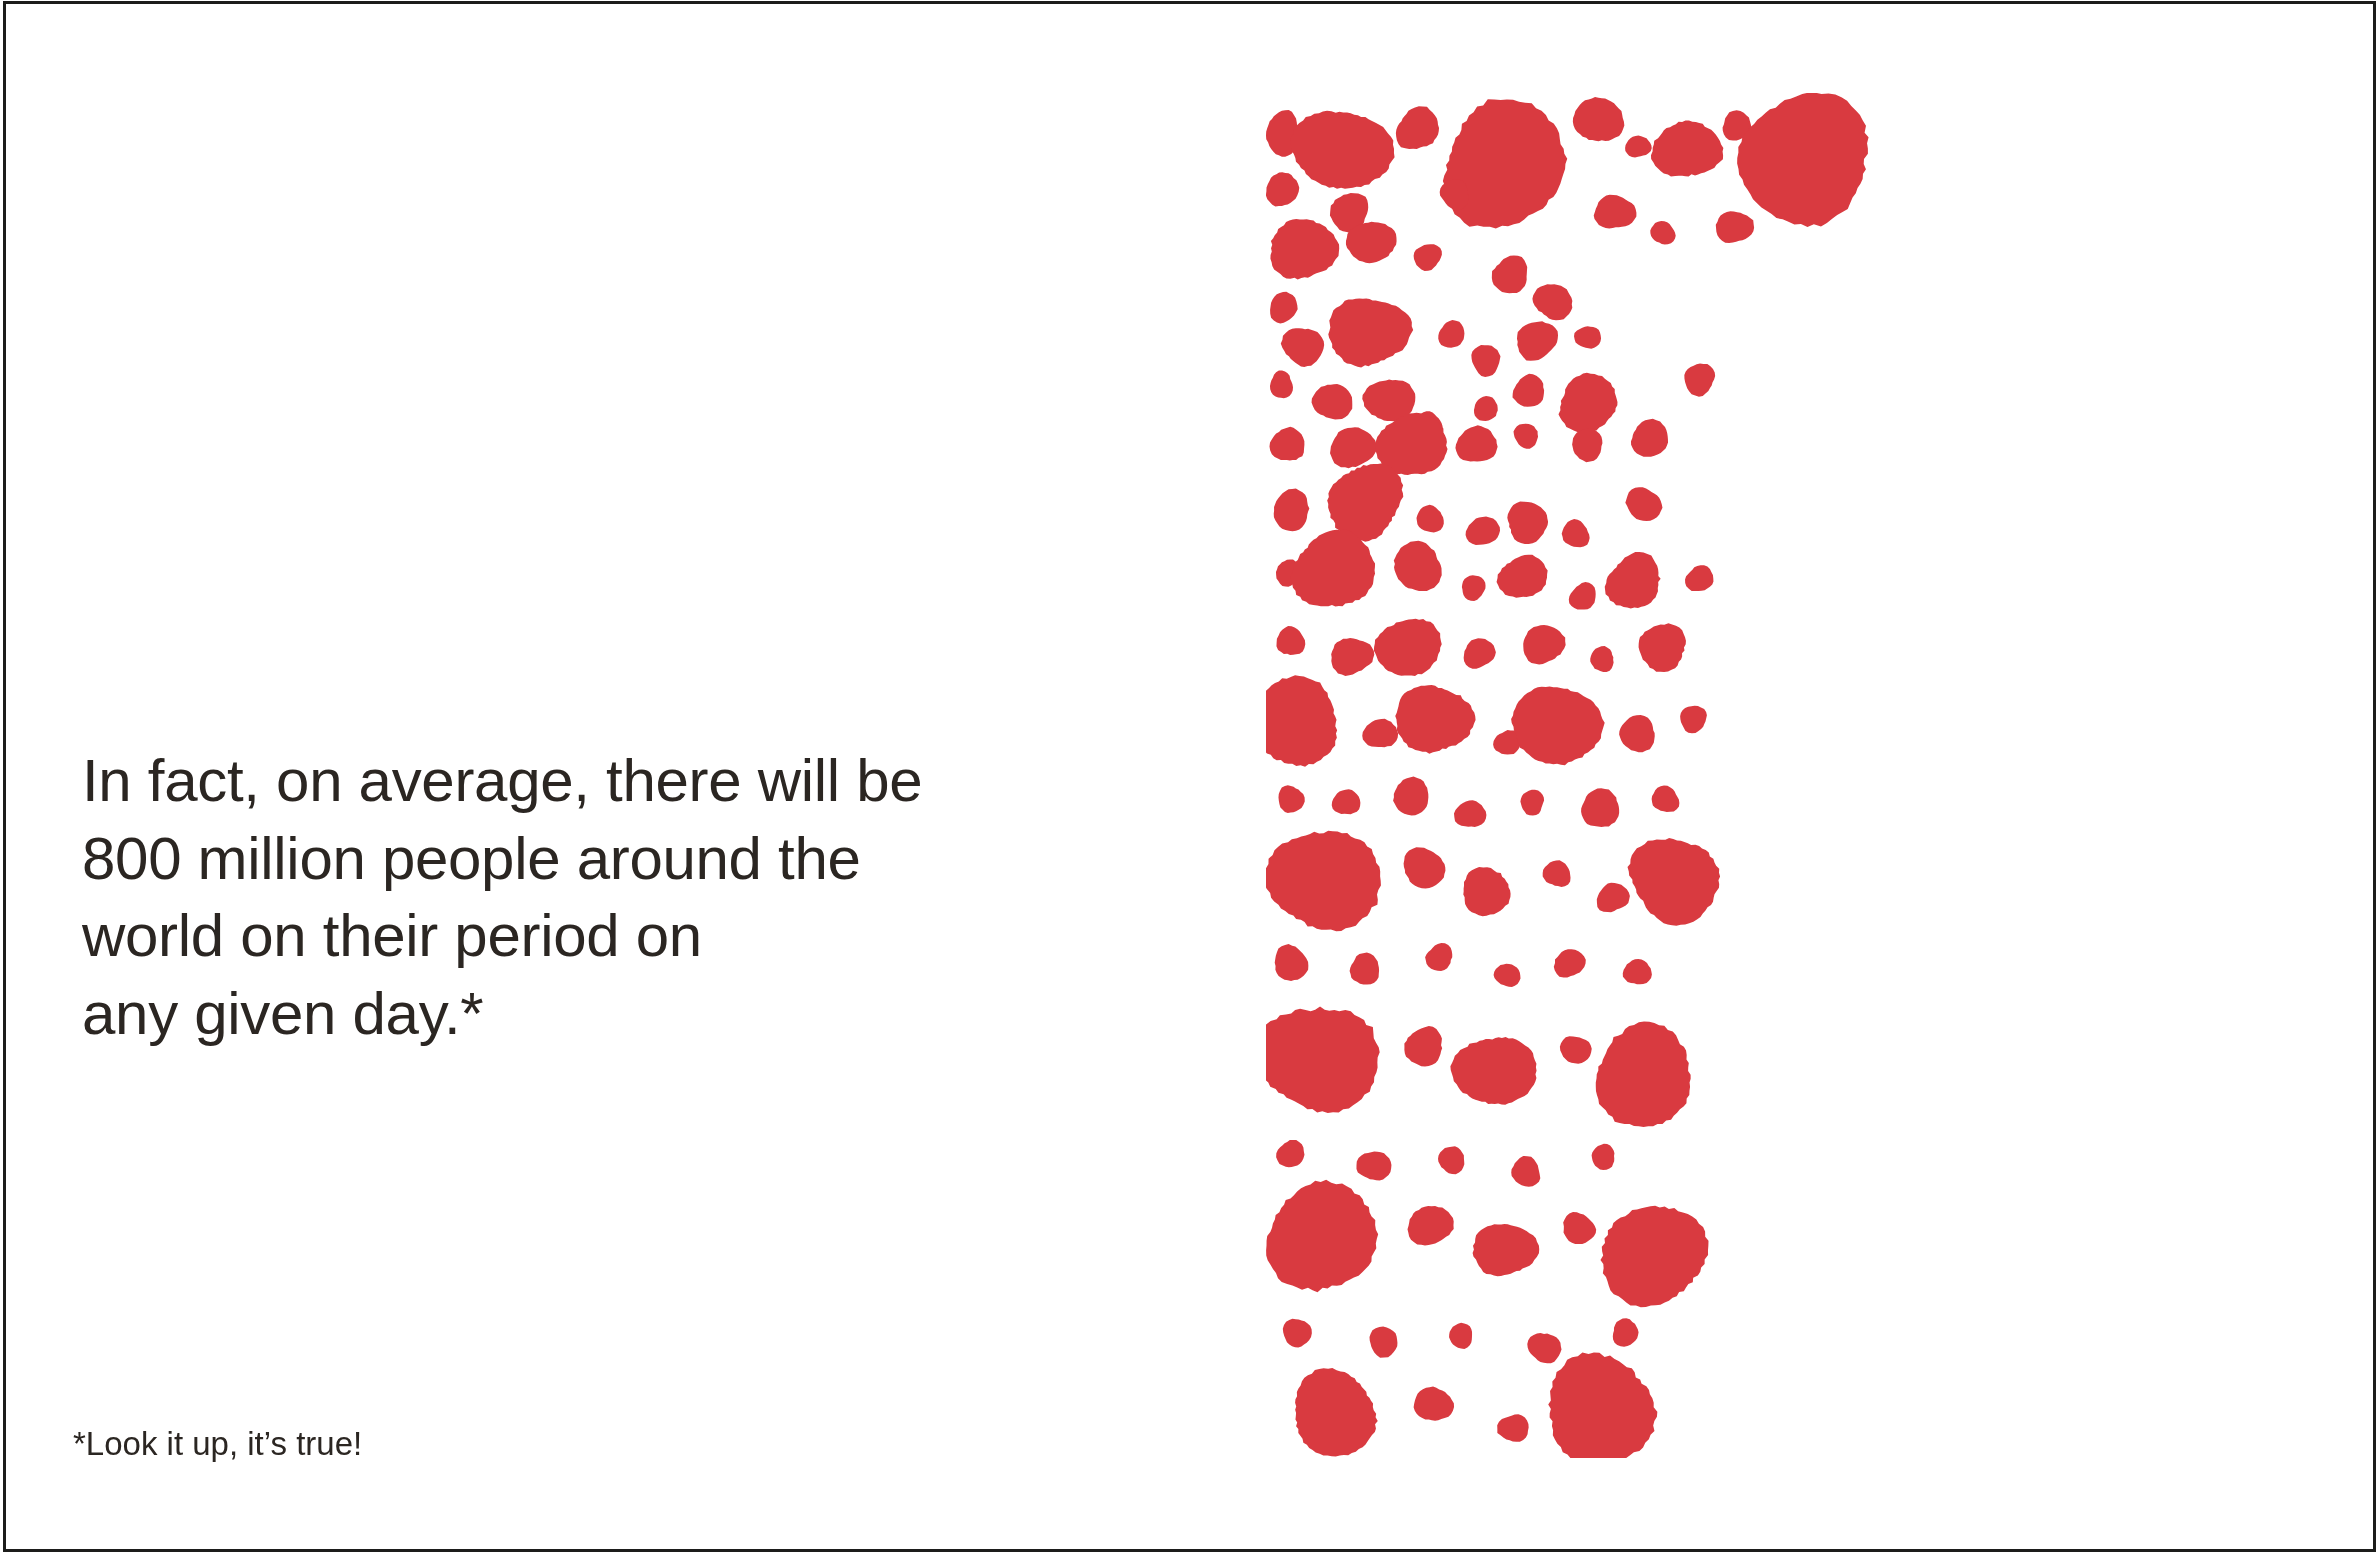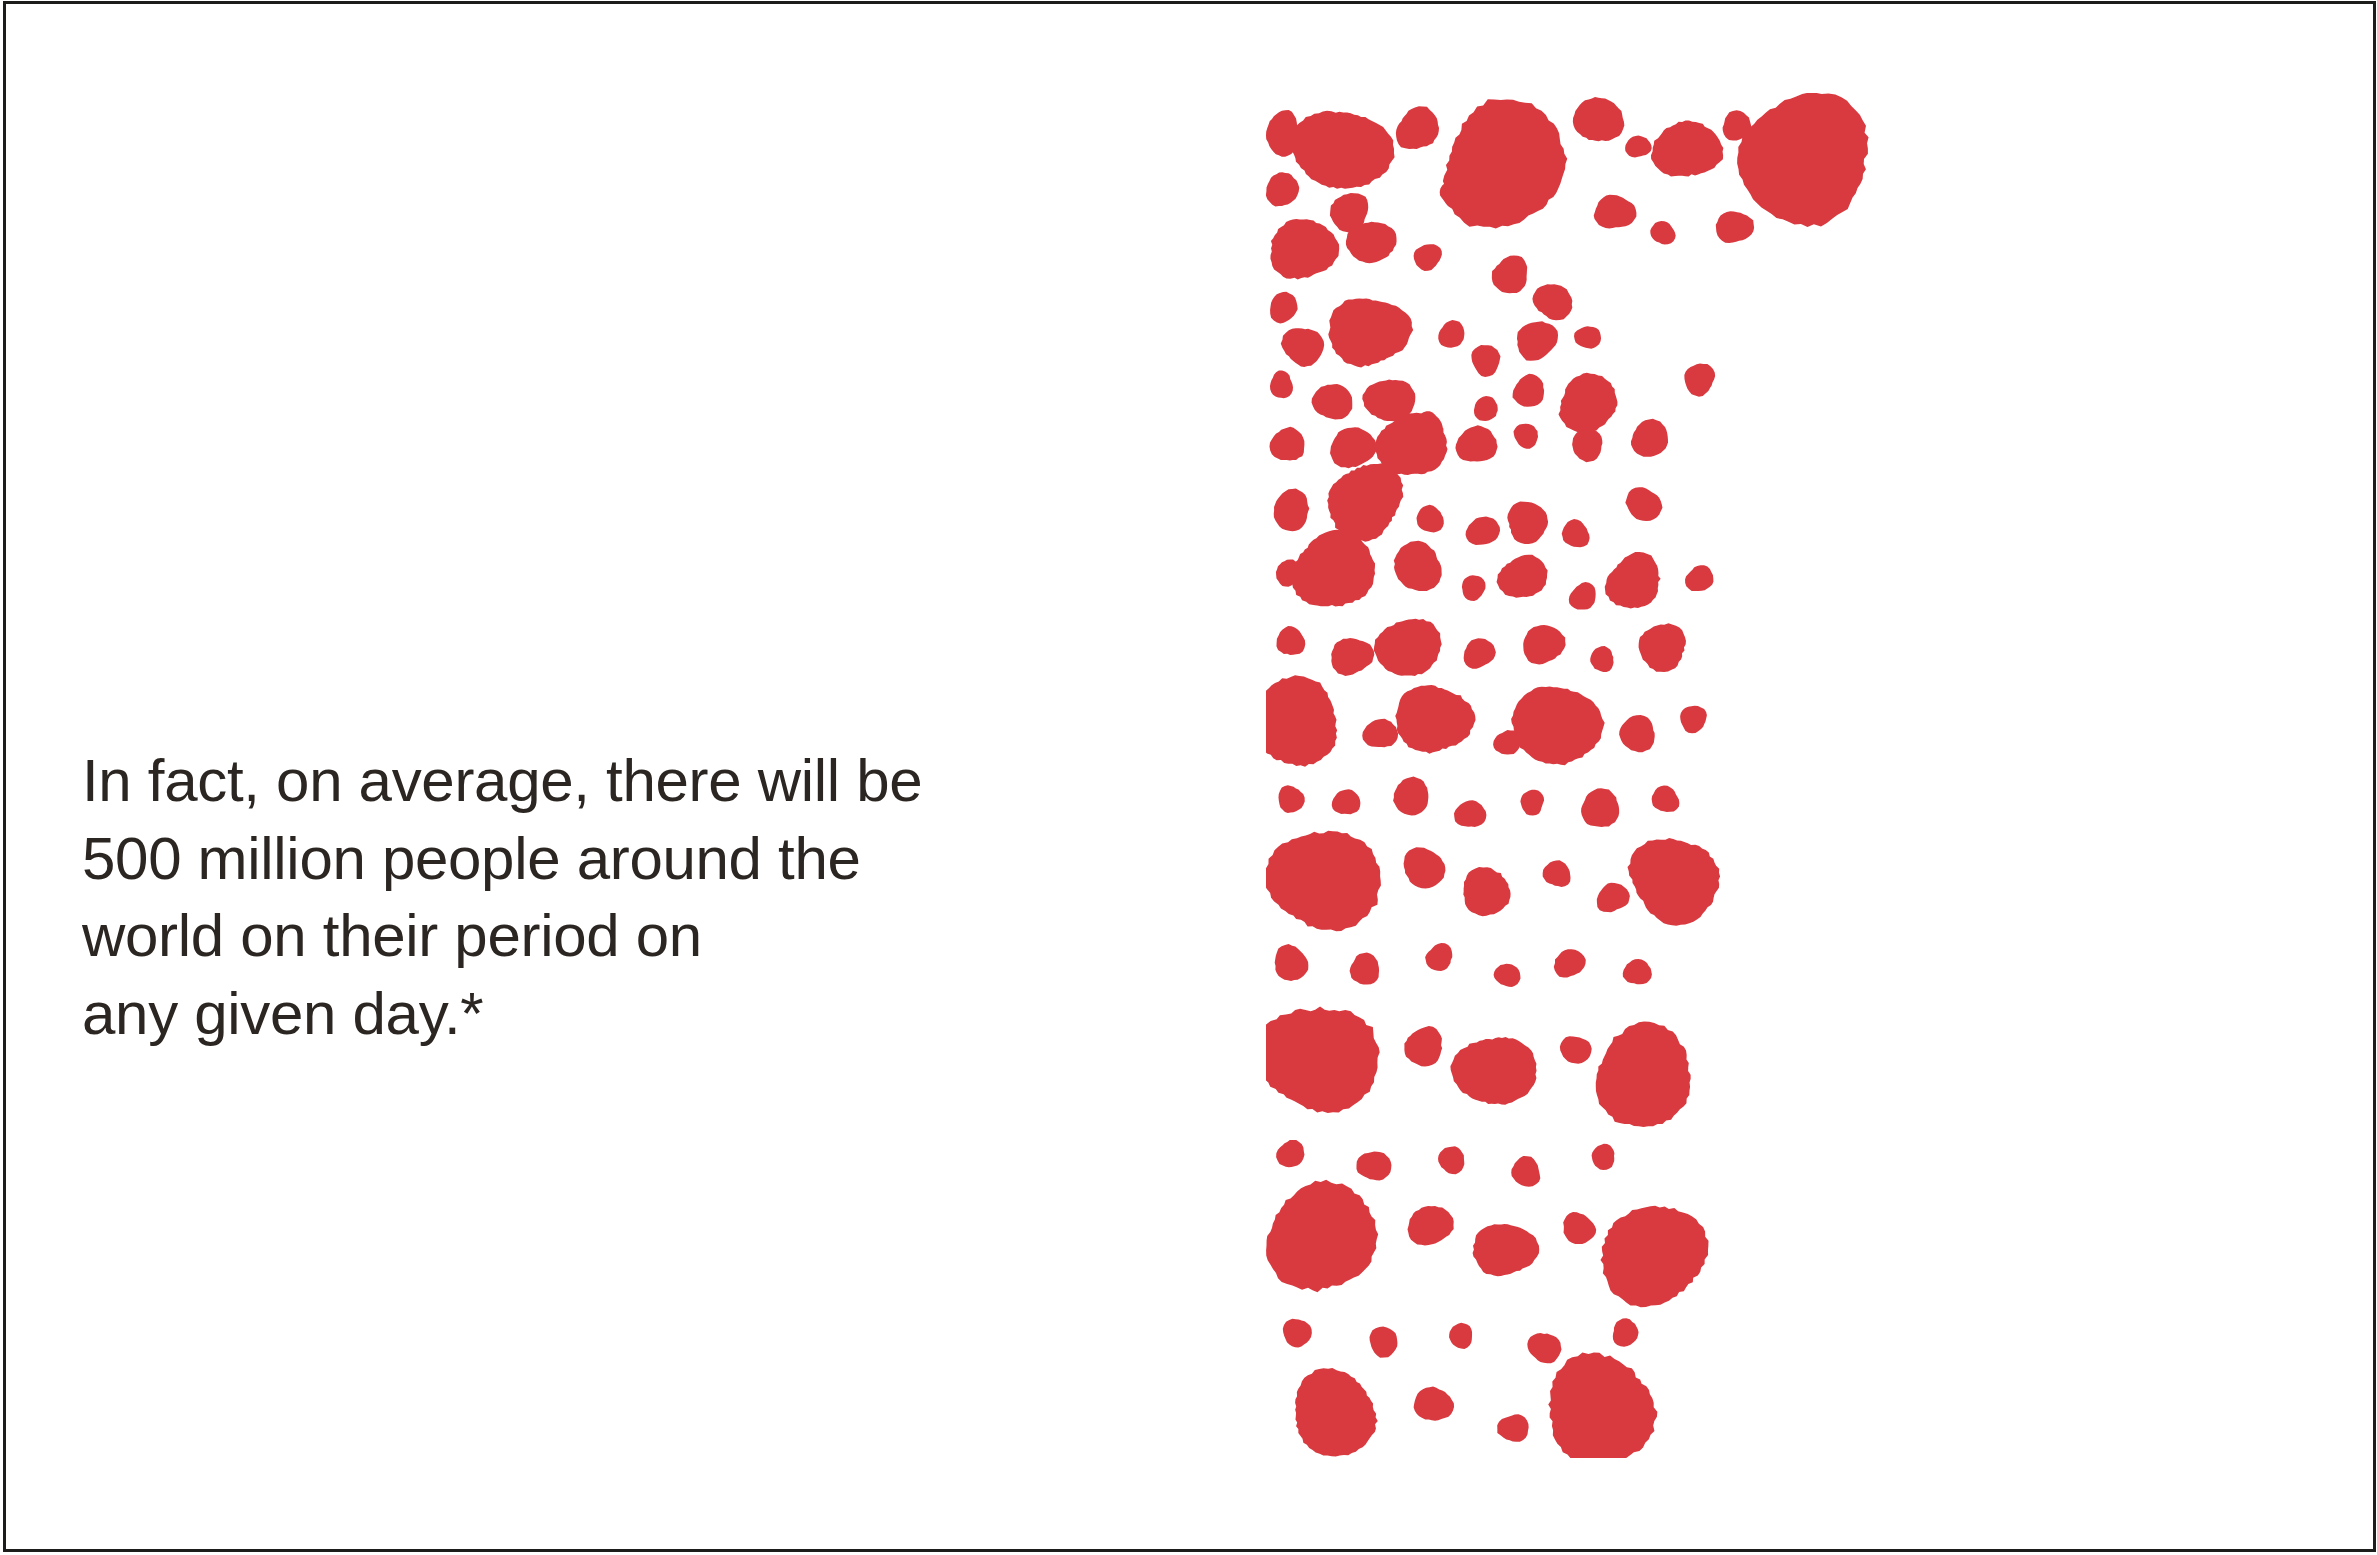--- a/index.html
+++ b/index.html
@@ -77,24 +77,25 @@
 </style>
 </head>
 <body>
 
 <div id="page">
 
   <div id="page-inner-white"></div>
   <div id="page-border"></div>
 
   <div id="headline">In fact, on average, there will be
-500 million people around the
+800 million people around the
 world on their period on
 any given day.*</div>
 
+  <div id="footnote">*Look it up, it’s true!</div>
 
   <div id="dot-field">
     <svg id="dot-svg" viewBox="0 0 1710 2290" preserveAspectRatio="none" xmlns="http://www.w3.org/2000/svg">
         <polygon points="49.01,79.03 48.66,85.27 47.26,91.62 44.85,97.87 40.86,102.38 35.98,104.90 30.94,106.93 25.68,106.85 20.72,104.61 15.89,102.61 11.92,98.42 8.41,93.91 5.40,88.90 3.50,83.07 0.42,77.76 -0.04,71.23 0.35,64.79 2.09,58.82 4.04,53.24 5.93,47.57 9.66,43.80 12.57,38.82 16.63,35.60 20.90,32.33 25.73,29.81 30.96,29.11 36.67,28.37 41.81,31.33 45.37,37.31 48.51,42.96 49.77,49.88 50.28,56.37 50.39,62.35 49.66,68.01 49.36,73.42" fill="#d93a40"></polygon>
         <polygon points="53.80,50.49 60.00,46.19 64.19,40.43 72.25,38.59 78.00,34.70 85.62,33.80 91.79,31.10 98.58,29.96 105.68,30.68 112.62,33.17 118.59,31.28 124.77,32.63 130.86,32.85 136.82,33.97 142.38,36.34 148.45,37.18 153.46,40.43 160.55,40.40 165.54,43.93 171.16,46.83 176.96,49.91 182.85,53.35 189.25,56.97 193.13,62.39 197.06,67.93 201.73,73.51 205.57,79.72 205.06,86.77 206.69,93.55 206.64,100.48 207.61,107.64 203.17,113.90 199.23,119.86 198.20,126.77 194.15,132.51 187.90,136.74 183.81,142.11 175.95,144.13 170.91,148.25 166.54,153.34 159.16,154.20 153.54,157.54 146.31,157.10 140.20,158.85 133.84,159.60 127.53,160.51 121.18,159.11 114.68,160.84 108.84,157.54 101.94,158.75 96.39,155.45 90.00,154.11 84.79,150.56 79.43,147.30 73.15,144.86 69.27,139.90 64.44,135.76 62.11,129.95 56.41,125.97 53.47,120.42 48.41,115.35 47.40,108.99 45.04,102.82 41.41,96.41 40.01,89.56 40.38,82.66 40.22,75.49 43.89,69.20 44.07,61.66 48.40,55.68" fill="#d93a40"></polygon>
         <polygon points="240.58,24.36 246.77,22.05 253.19,22.78 259.94,23.23 264.46,28.57 269.00,32.70 272.62,37.46 275.81,42.33 277.18,47.95 277.75,53.46 279.39,58.75 278.91,64.24 277.82,69.63 275.21,74.49 271.77,78.73 269.69,84.18 264.37,86.59 259.53,89.18 253.99,89.76 248.88,91.25 243.41,94.08 237.62,93.53 231.25,93.84 224.88,92.51 217.92,90.81 213.91,85.37 211.34,79.30 210.20,73.04 209.69,67.05 210.57,61.25 212.56,55.94 215.17,51.25 218.86,47.46 220.54,42.89 223.40,38.85 226.81,35.04 230.01,29.92 234.97,26.77" fill="#d93a40"></polygon>
         <polygon points="288.53,177.23 288.71,166.17 288.67,156.16 285.59,147.67 288.04,138.05 292.68,128.96 290.65,120.91 295.87,113.08 296.17,105.23 300.18,98.15 300.65,90.19 303.90,83.04 305.96,75.18 312.30,69.78 315.49,62.21 316.33,51.64 323.93,47.14 327.83,37.69 335.18,32.22 340.88,22.47 350.69,20.83 358.09,10.53 368.64,10.92 378.90,11.95 388.92,11.05 399.01,11.48 408.62,14.75 418.48,16.49 429.08,17.06 436.00,25.76 444.89,29.98 452.01,36.74 456.42,46.02 464.54,51.17 469.71,58.99 473.31,67.61 474.42,77.12 475.64,85.97 480.60,93.39 481.68,102.00 486.45,110.15 483.48,119.05 482.93,127.61 480.16,135.82 477.69,143.88 475.40,151.95 472.08,159.69 468.83,167.54 464.05,174.60 456.25,179.24 452.96,187.66 447.06,194.04 439.10,197.87 431.54,202.00 423.71,205.57 416.94,212.31 409.10,218.01 400.03,220.23 390.84,223.44 381.30,222.63 371.13,227.40 361.54,224.57 351.29,224.23 341.28,222.10 328.56,224.30 319.96,217.76 313.05,209.40 304.50,203.38 300.33,193.27 293.35,186.01" fill="#d93a40"></polygon>
         <polygon points="515.12,12.27 520.94,11.03 526.16,9.31 531.27,6.74 536.90,7.90 542.19,8.94 547.67,9.13 552.51,11.71 557.35,14.18 562.01,17.17 565.48,21.55 569.22,25.78 573.92,30.00 575.08,35.96 576.05,41.88 577.89,48.02 578.64,54.62 576.49,60.77 574.14,66.86 570.16,71.98 564.11,74.82 558.91,77.78 553.59,80.09 547.83,80.67 542.16,79.43 537.10,80.89 531.97,79.94 526.99,78.65 521.20,78.93 517.13,75.10 511.36,73.53 507.38,69.39 502.58,65.53 498.96,60.45 496.62,54.59 495.47,48.32 495.82,41.96 498.05,36.00 499.52,30.03 503.03,25.01 506.60,20.27 510.41,15.76" fill="#d93a40"></polygon>
         <polygon points="580.63,87.33 582.94,83.17 585.17,79.25 588.45,76.09 592.13,73.29 596.65,71.96 601.32,71.30 605.83,72.62 610.07,74.21 614.45,76.05 617.25,79.71 620.27,83.40 622.30,87.88 622.85,92.87 621.15,97.62 617.47,101.18 613.54,103.90 608.98,105.03 604.87,106.05 600.71,106.78 595.90,108.37 590.92,107.55 586.27,105.28 583.11,101.33 580.27,97.10 579.85,92.11" fill="#d93a40"></polygon>
         <polygon points="713.68,59.05 718.95,61.80 722.98,65.92 726.74,70.39 730.01,75.31 732.96,80.55 734.89,86.25 738.53,92.07 737.25,98.31 738.09,104.72 737.81,111.25 732.33,116.08 727.31,120.38 724.23,125.43 718.57,128.41 713.03,130.82 707.97,133.22 702.61,134.70 697.79,136.78 692.76,138.24 687.12,136.32 682.45,140.19 677.22,139.47 672.06,138.90 666.70,138.73 660.81,139.06 653.83,140.10 648.98,136.69 642.33,135.21 637.60,131.14 633.00,126.80 628.41,122.16 625.66,116.40 621.91,110.85 621.65,104.30 624.29,97.79 624.43,91.78 626.28,86.01 626.89,80.07 633.04,76.08 636.29,71.55 639.63,67.23 642.43,62.45 646.69,58.87 652.44,57.34 656.94,54.51 661.83,52.34 666.17,48.15 671.99,48.56 677.36,46.24 683.06,46.16 688.45,48.33 694.10,48.65 699.54,50.15 705.20,51.58 708.50,56.70" fill="#d93a40"></polygon>

